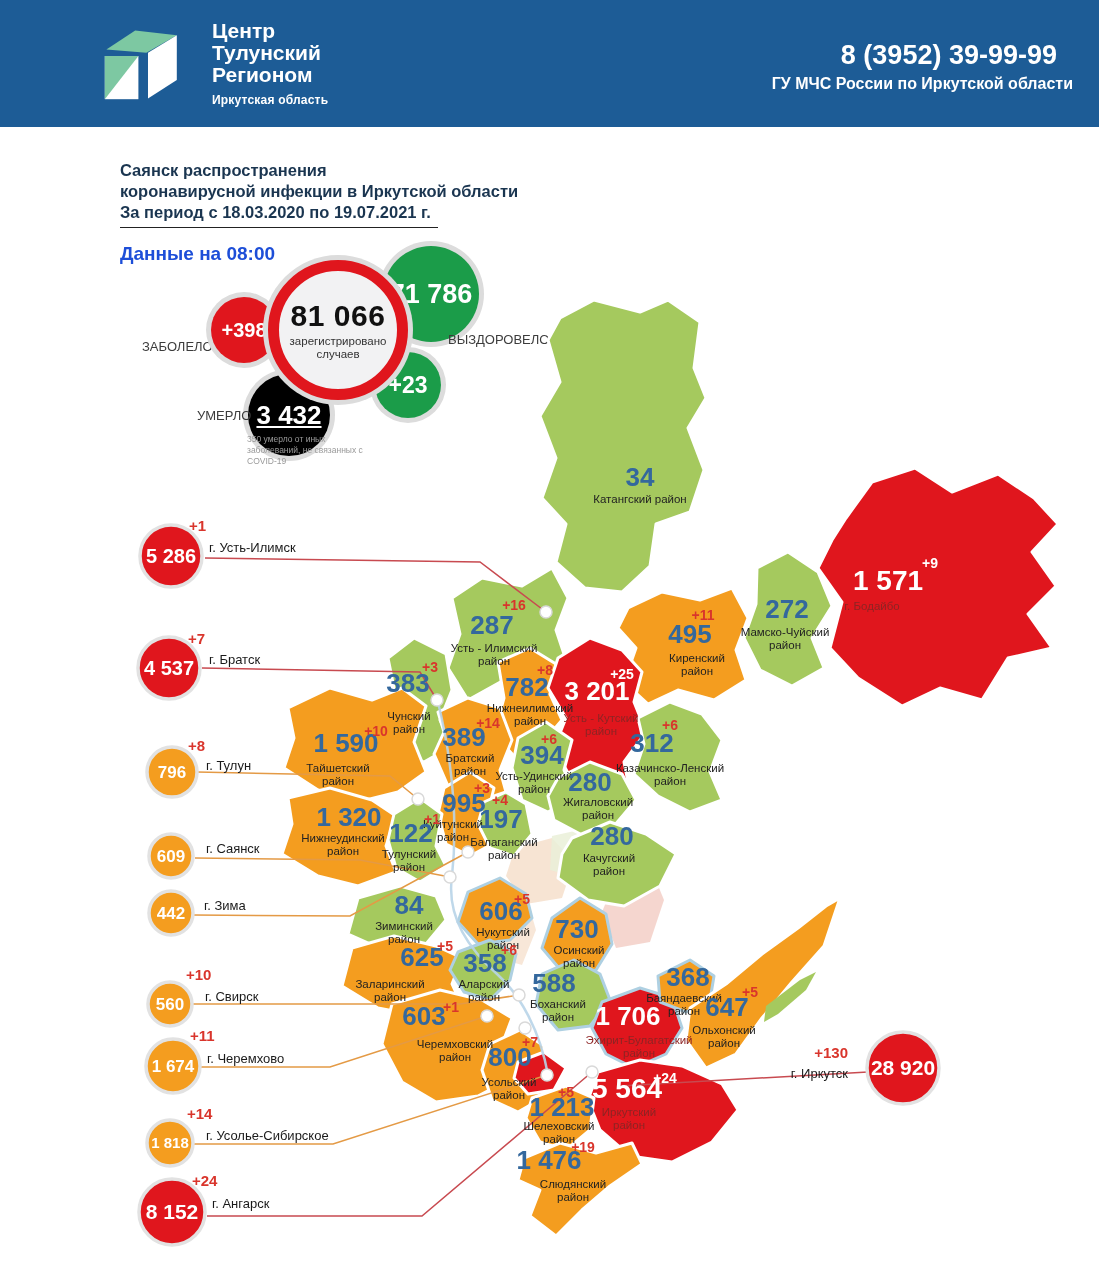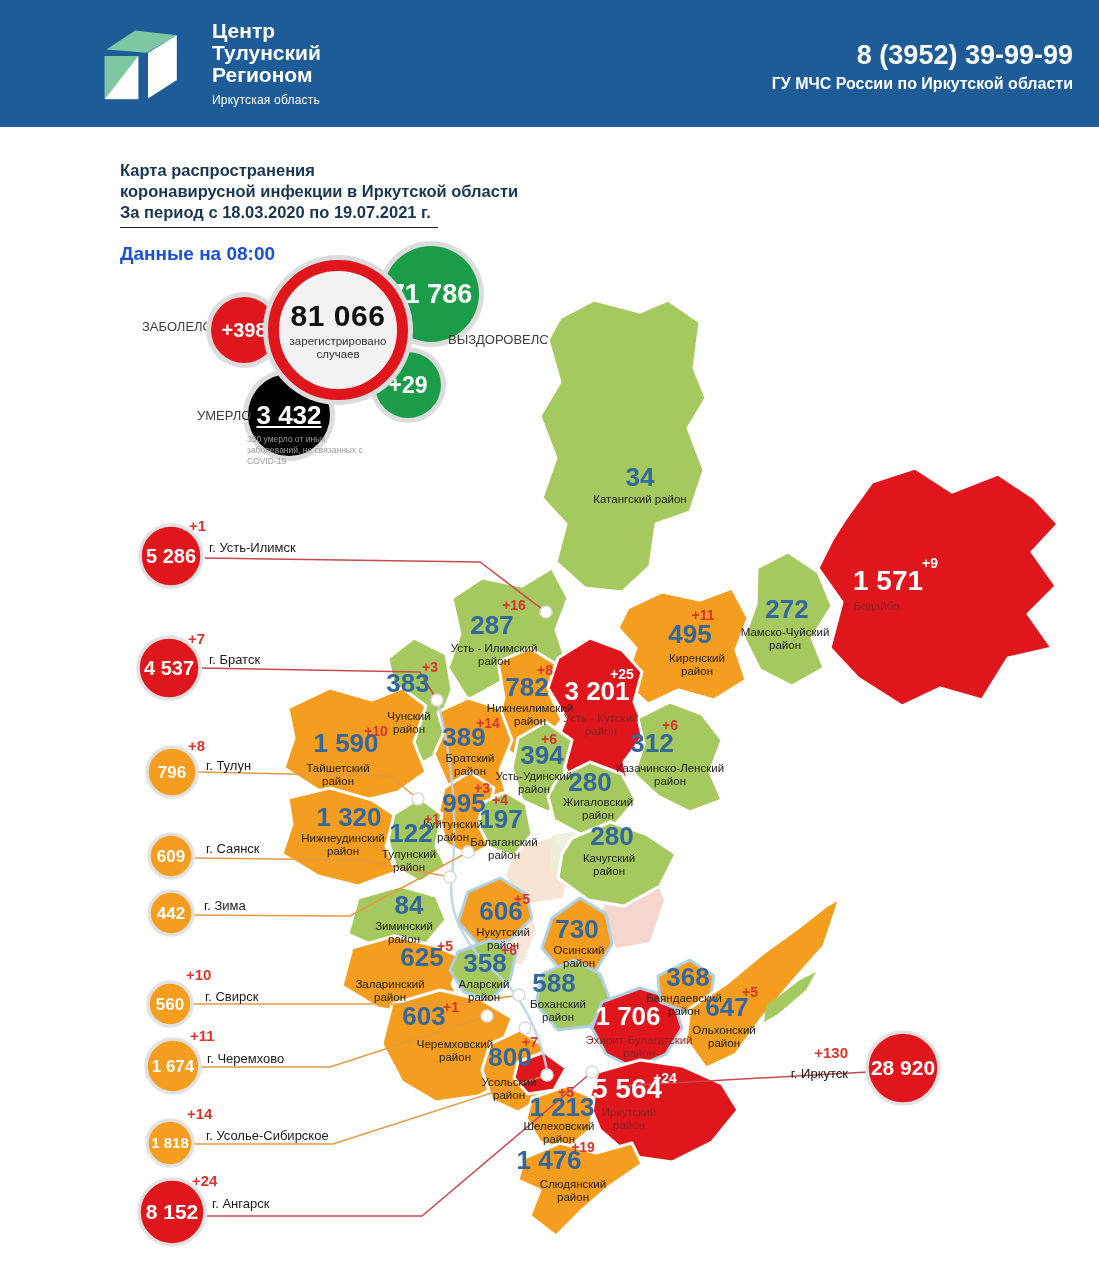--- a/index.html
+++ b/index.html
@@ -5,24 +5,24 @@
   html,body{margin:0;padding:0;}
   body{width:1099px;height:1280px;position:relative;background:#fff;
        font-family:"Liberation Sans",sans-serif;overflow:hidden;}
   
   .hdr{position:absolute;left:0;top:0;width:1099px;height:127px;background:#1d5c96;
        display:flex;align-items:center;justify-content:space-between;
        padding:0 26px 0 100px;box-sizing:border-box;color:#fff;gap:12px;}
   .logo{display:flex;align-items:center;}
   .logo-txt{margin-left:32px;}
   .logo-line{font-weight:700;font-size:21px;line-height:22px;}
-  .logo-sub{font-weight:400;font-size:12px;margin-top:7px;letter-spacing:.2px;}
+  .logo-sub{font-weight:700;font-size:12px;margin-top:7px;letter-spacing:.2px;}
   .hot{text-align:right;}
   .hot-l1{font-weight:700;font-size:21px;}
-  .hot-l2{font-weight:700;font-size:27px;margin:6px 0 4px;}
+  .hot-l2{font-weight:700;font-size:27px;margin:6px 16px 4px;}
   .hot-l3{font-weight:700;font-size:16px;}
   
   .ttl{position:absolute;left:120px;top:160px;color:#1a3550;font-weight:700;
        font-size:16.5px;line-height:21px;}
   .rule{width:318px;border-bottom:1.6px solid #222;margin-top:4px;}
   .dt{position:absolute;left:120px;top:243px;color:#1d4ed8;font-weight:700;font-size:19px;}
   
   .circ{position:absolute;border-radius:50%;display:flex;flex-direction:column;
         align-items:center;justify-content:center;color:#fff;font-weight:700;
         box-shadow:0 0 0 5px #dcdcdc;}
@@ -79,31 +79,31 @@
       <div class="logo-sub">Иркутская область</div>
     </div>
   </div>
   <div class="hot">
     <div class="hot-l2">8 (3952) 39-99-99</div>
     <div class="hot-l3">ГУ МЧС России по Иркутской области</div>
   </div>
 </div>
 
 <div class="ttl">
-  <div>Карта распространения</div>
+  <div>Саянск распространения</div>
   <div>коронавирусной инфекции в Иркутской области</div>
   <div>За период с 18.03.2020 по 19.07.2021 г.</div>
   <div class="rule"></div>
 </div>
 <div class="dt">Данные на 08:00</div>
 
-<div class="slbl" style="left:142px;top:319px;">ЗАБОЛЕЛО</div>
+<div class="slbl" style="left:142px;top:339px;">ЗАБОЛЕЛО</div>
 <div class="circ c-sick">+398</div>
 <div class="circ c-rec">71 786</div>
-<div class="circ c-p29">+29</div>
+<div class="circ c-p29">+23</div>
 <div class="circ c-die">3 432</div>
 <div class="circ c-big">
   <div class="v">81 066</div>
   <div class="cap">зарегистрировано случаев</div>
 </div>
 <div class="slbl" style="left:448px;top:332px;">ВЫЗДОРОВЕЛО</div>
 <div class="slbl" style="left:197px;top:408px;">УМЕРЛО</div>
 <div class="foot">350 умерло от иных заболеваний, не связанных с COVID-19</div>
 
 <svg class="map" width="1099" height="1280" viewBox="0 0 1099 1280">

